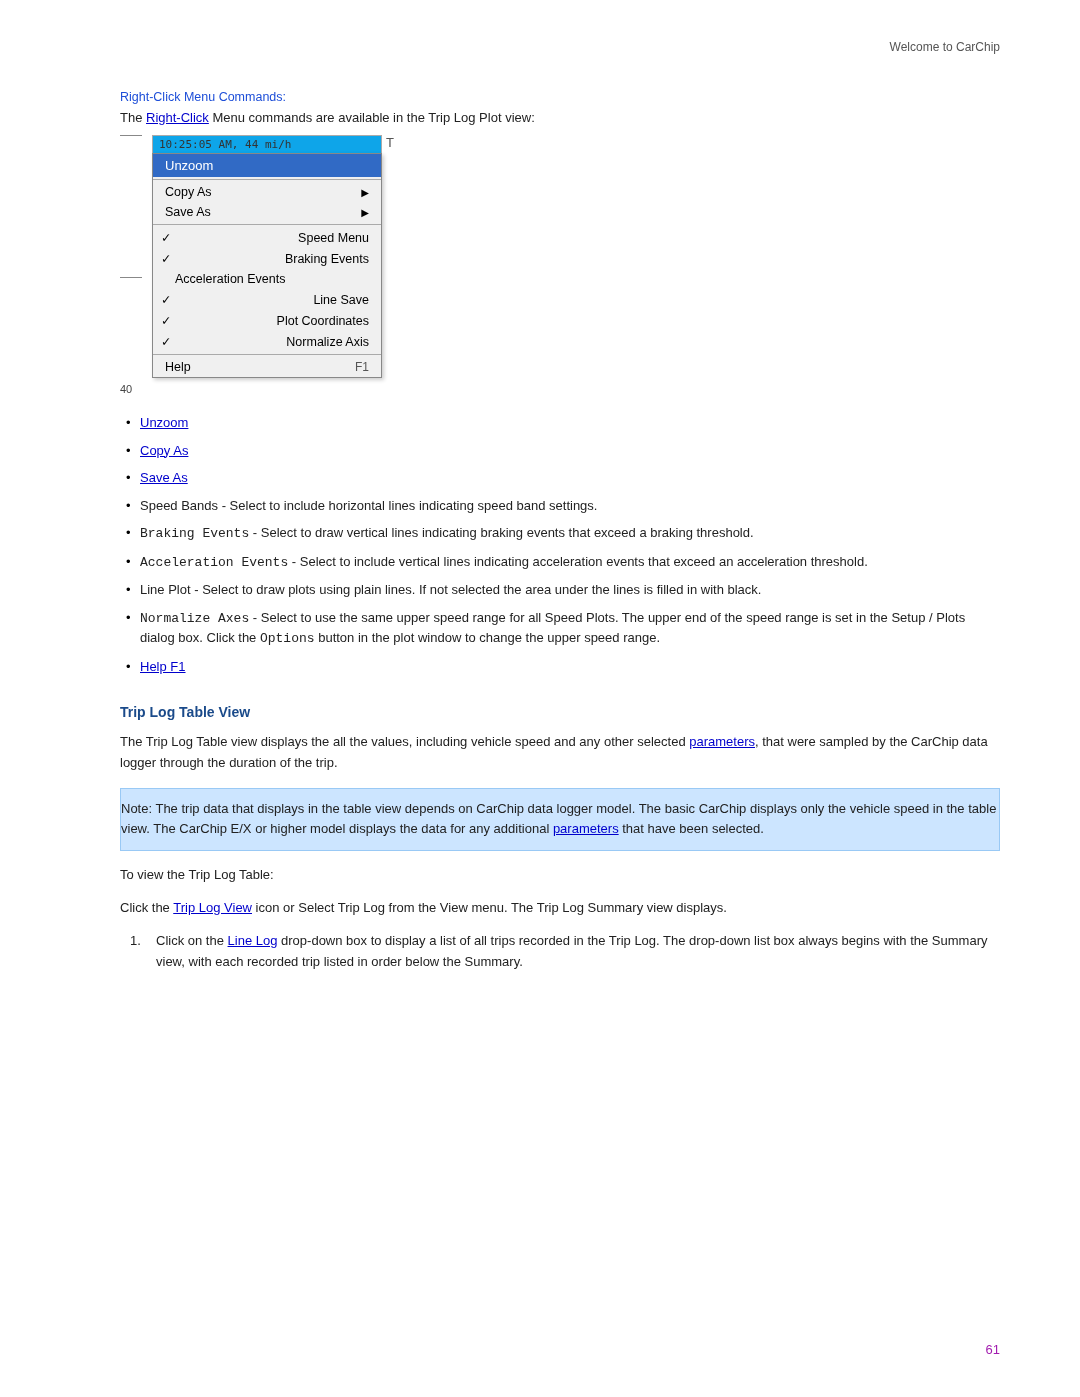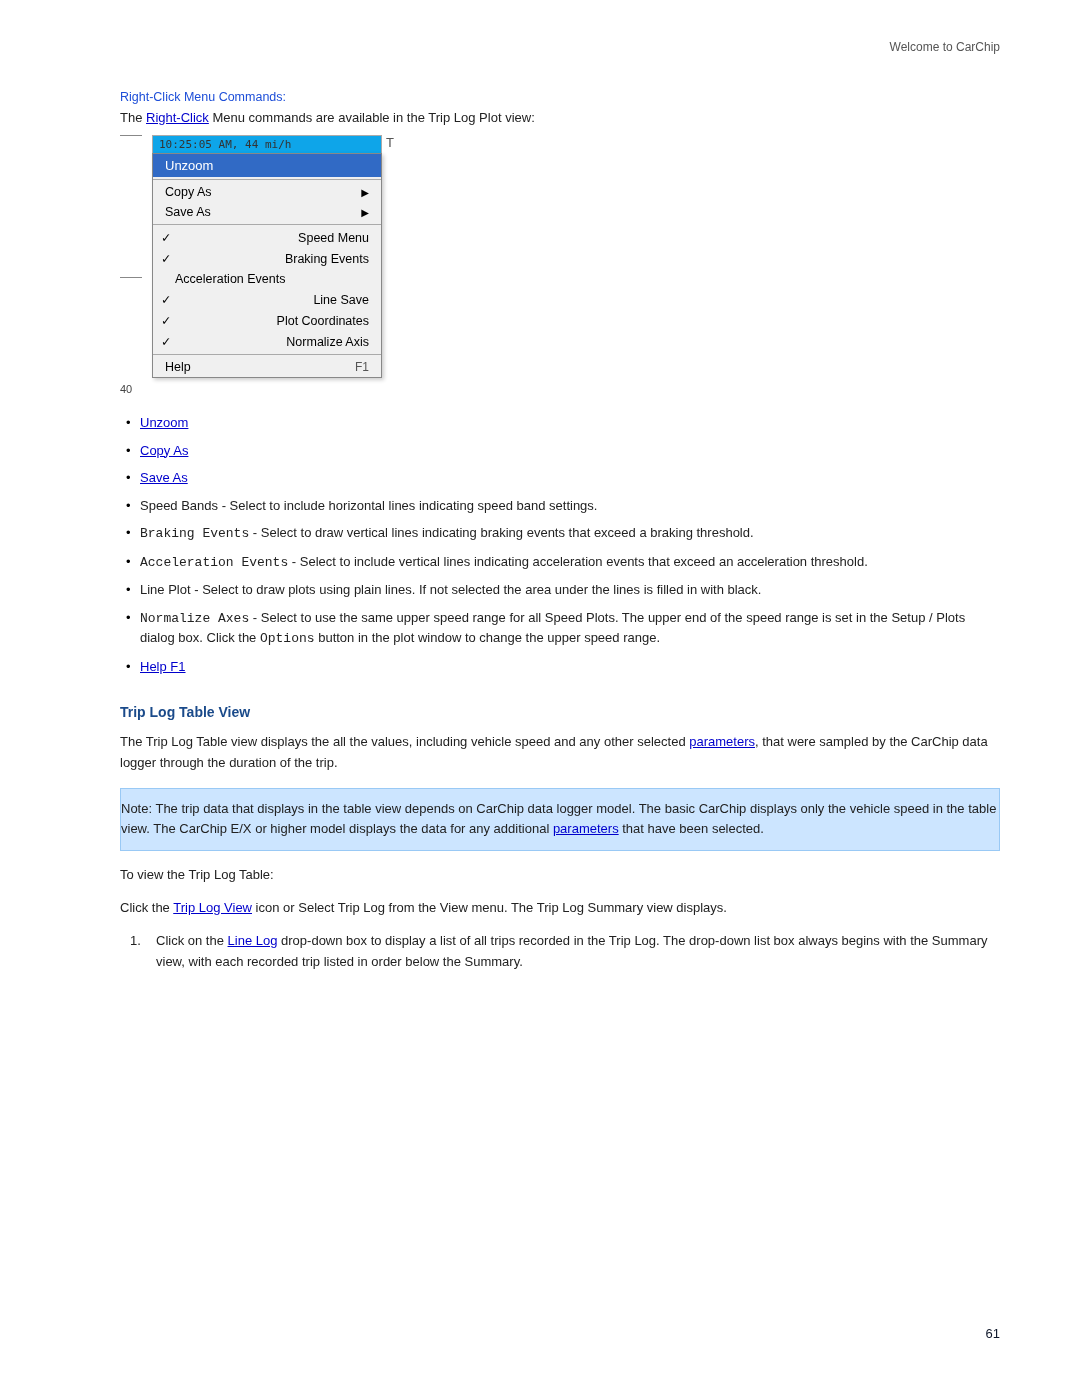--- a/index.html
+++ b/index.html
@@ -188,24 +188,24 @@
     }
 
     .step-list li .step-num {
       position: absolute;
       left: 10px;
       font-weight: normal;
     }
 
     .page-footer {
       position: absolute;
-      bottom: 56px;
+      bottom: 40px;
       right: 80px;
       font-size: 13px;
-      color: #0f172a;
+      color: #a21caf;
     }
 
     .code-font {
       font-family: 'Courier New', monospace;
     }
   </style>
 </head>
 <body>
 
 <div class="page-header">

